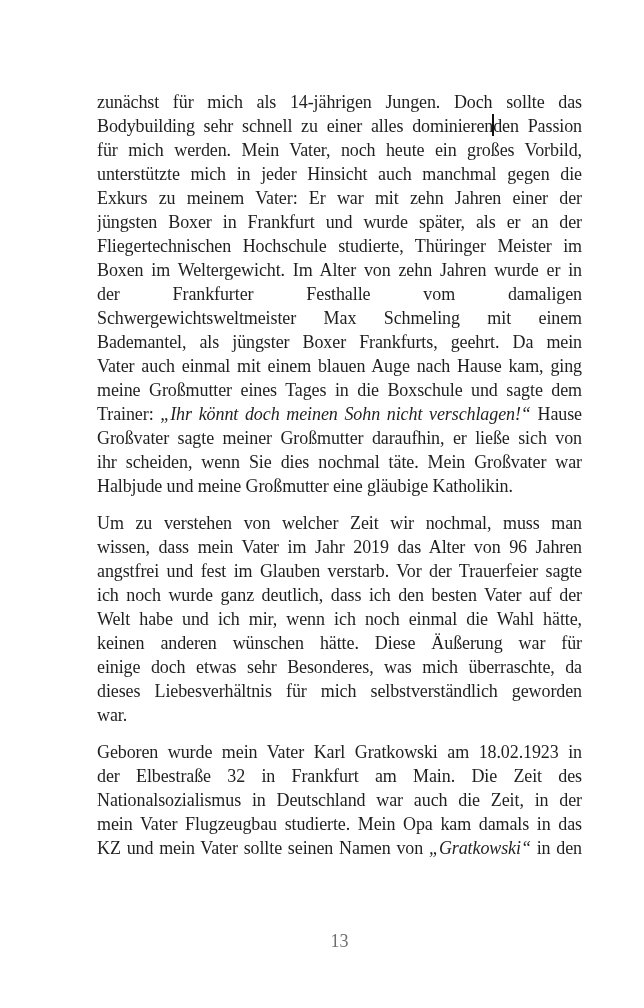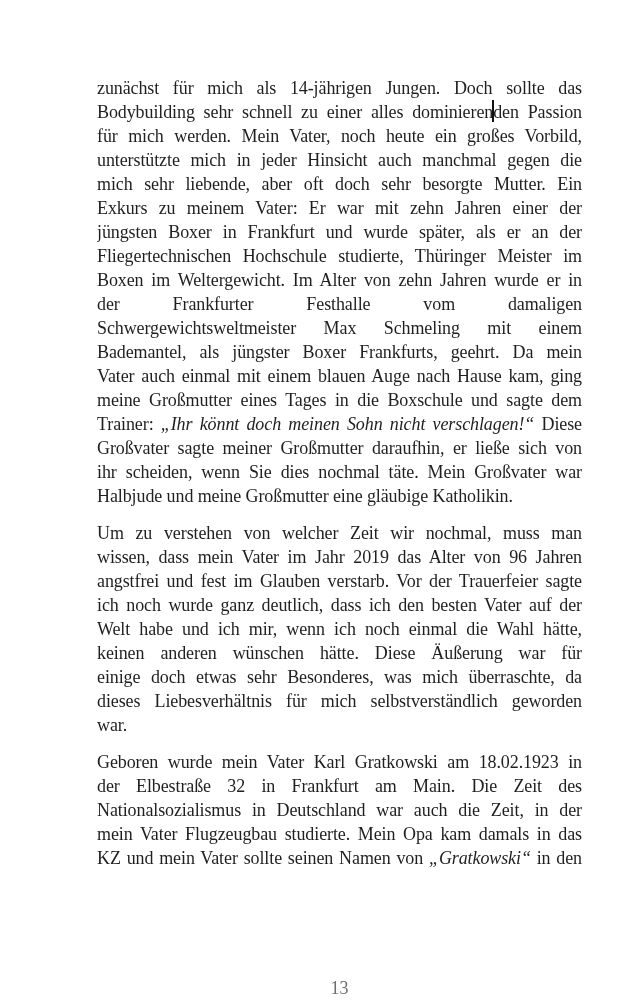--- a/index.html
+++ b/index.html
@@ -18,21 +18,21 @@
   }
   .page {
     position: relative;
     width: 644px;
     height: 1008px;
     background: var(--background);
   }
   .text-column {
     position: absolute;
     left: 97px;
-    top: 76px;
+    top: 90px;
     width: 485px;
     color: var(--text);
     font-size: 18px;
     letter-spacing: -0.1px;
     cursor: text;
   }
   .para { margin-bottom: 13px; }
   .line {
     line-height: 24px;
     text-align: justify;
@@ -46,50 +46,49 @@
     display: inline-block;
     width: 1.5px;
     height: 1.18em;
     margin: 0 -0.75px;
     vertical-align: -0.2em;
     background: var(--caret);
   }
   .pagenum {
     position: absolute;
     left: 97px;
-    top: 976px;
+    top: 929px;
     width: 485px;
     text-align: center;
     font-size: 18px;
     line-height: 24px;
     color: var(--page-number);
     font-family: Liberation Serif, serif;
   }
 </style>
 </head>
 <body>
 
 <div class="page">
   <div class="text-column">
       <div class="para">
         <div class="line"><span class="run">zunächst für mich als 14-jährigen Jungen. Doch sollte das</span></div>
         <div class="line"><span class="run">Bodybuilding sehr schnell zu einer alles dominieren</span><span class="caret"></span><span class="run">den Passion</span></div>
         <div class="line"><span class="run">für mich werden. Mein Vater, noch heute ein großes Vorbild,</span></div>
         <div class="line"><span class="run">unterstützte mich in jeder Hinsicht auch manchmal gegen die</span></div>
-        <div class="line"><span class="run">mich sehr liebende, aber oft doch sehr besorgte Mutter. Ein</span></div>
         <div class="line"><span class="run">Exkurs zu meinem Vater: Er war mit zehn Jahren einer der</span></div>
         <div class="line"><span class="run">jüngsten Boxer in Frankfurt und wurde später, als er an der</span></div>
         <div class="line"><span class="run">Fliegertechnischen Hochschule studierte, Thüringer Meister im</span></div>
         <div class="line"><span class="run">Boxen im Weltergewicht. Im Alter von zehn Jahren wurde er in</span></div>
         <div class="line"><span class="run">der Frankfurter Festhalle vom damaligen</span></div>
         <div class="line"><span class="run">Schwergewichtsweltmeister Max Schmeling mit einem</span></div>
         <div class="line"><span class="run">Bademantel, als jüngster Boxer Frankfurts, geehrt. Da mein</span></div>
         <div class="line"><span class="run">Vater auch einmal mit einem blauen Auge nach Hause kam, ging</span></div>
         <div class="line"><span class="run">meine Großmutter eines Tages in die Boxschule und sagte dem</span></div>
-        <div class="line"><span class="run">Trainer: </span><span class="run it">„Ihr könnt doch meinen Sohn nicht verschlagen!“</span><span class="run"> Diese</span></div>
+        <div class="line"><span class="run">Trainer: </span><span class="run it">„Ihr könnt doch meinen Sohn nicht verschlagen!“</span><span class="run"> Hause</span></div>
         <div class="line"><span class="run">Großvater sagte meiner Großmutter daraufhin, er ließe sich von</span></div>
         <div class="line"><span class="run">ihr scheiden, wenn Sie dies nochmal täte. Mein Großvater war</span></div>
         <div class="line endpara"><span class="run">Halbjude und meine Großmutter eine gläubige Katholikin.</span></div>
       </div>
       <div class="para">
         <div class="line"><span class="run">Um zu verstehen von welcher Zeit wir nochmal, muss man</span></div>
         <div class="line"><span class="run">wissen, dass mein Vater im Jahr 2019 das Alter von 96 Jahren</span></div>
         <div class="line"><span class="run">angstfrei und fest im Glauben verstarb. Vor der Trauerfeier sagte</span></div>
         <div class="line"><span class="run">ich noch wurde ganz deutlich, dass ich den besten Vater auf der</span></div>
         <div class="line"><span class="run">Welt habe und ich mir, wenn ich noch einmal die Wahl hätte,</span></div>

